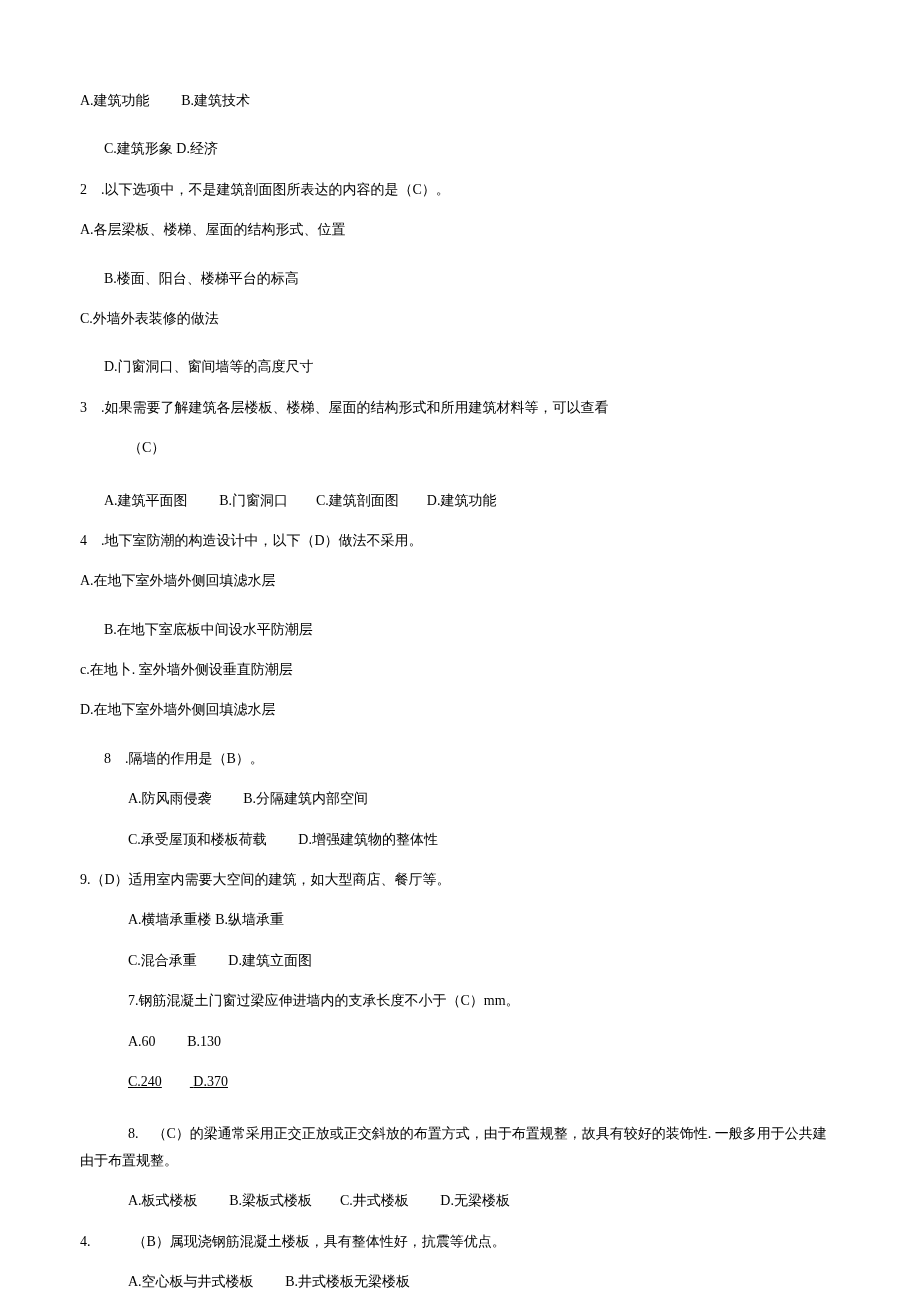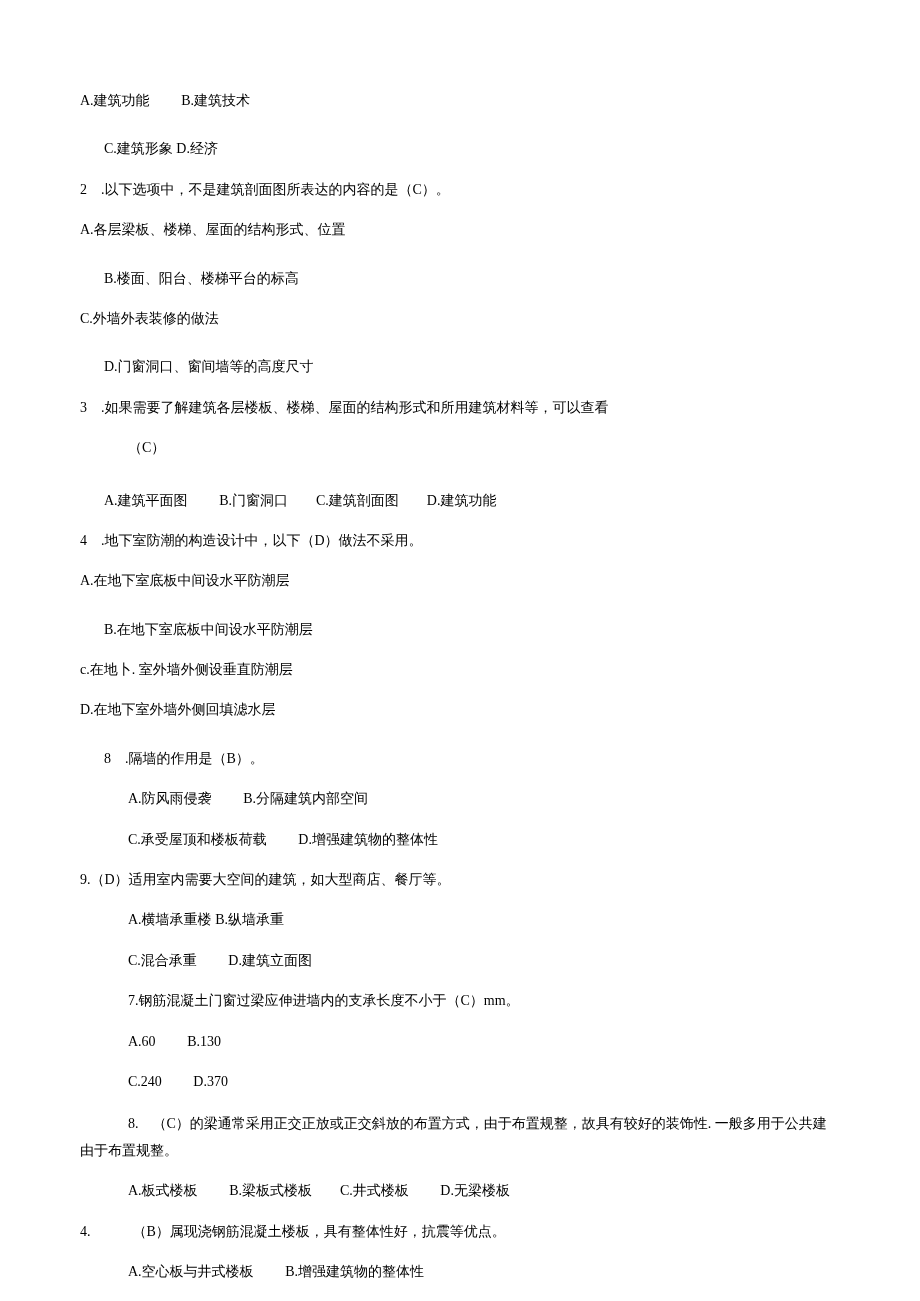--- a/index.html
+++ b/index.html
@@ -39,21 +39,21 @@
 <div class="line indent-1">D.门窗洞口、窗间墙等的高度尺寸</div>
 
 <div class="line">3　.如果需要了解建筑各层楼板、楼梯、屋面的结构形式和所用建筑材料等，可以查看</div>
 <div class="line indent-2" style="margin-bottom:30px;">（C）</div>
 <div class="line indent-1 opt-group">
   <span>A.建筑平面图</span>
   <span>B.门窗洞口</span><span>C.建筑剖面图</span><span>D.建筑功能</span>
 </div>
 
 <div class="line">4　.地下室防潮的构造设计中，以下（D）做法不采用。</div>
-<div class="line">A.在地下室底板中间设水平防潮层</div>
+<div class="line">A.在地下室外墙外侧回填滤水层</div>
 <div class="line indent-1">B.在地下室底板中间设水平防潮层</div>
 <div class="line">c.在地卜. 室外墙外侧设垂直防潮层</div>
 <div class="line">D.在地下室外墙外侧回填滤水层</div>
 
 <div class="line indent-1">8　.隔墙的作用是（B）。</div>
 <div class="line indent-2 opt-group">
   <span>A.防风雨侵袭</span>
   <span>B.分隔建筑内部空间</span>
 </div>
 <div class="line indent-2 opt-group">
@@ -69,34 +69,34 @@
 <div class="line indent-2 opt-group">
   <span>C.混合承重</span>
   <span>D.建筑立面图</span>
 </div>
 
 <div class="line indent-2">7.钢筋混凝土门窗过梁应伸进墙内的支承长度不小于（C）mm。</div>
 <div class="line indent-2 opt-group">
   <span>A.60</span>
   <span>B.130</span>
 </div>
-<div class="line indent-2 opt-group" style="margin-bottom:20px;">
+<div class="line indent-2 opt-group" style="margin-bottom:30px;text-decoration:underline;">
   <span>C.240</span>
   <span>D.370</span>
 </div>
 
 <div class="line indent-2" style="padding-left:48px; text-indent:0; margin-bottom:4px;">8.　（C）的梁通常采用正交正放或正交斜放的布置方式，由于布置规整，故具有较好的装饰性. 一般多用于公共建</div>
 <div class="line">由于布置规整。</div>
 <div class="line indent-2 opt-group">
   <span>A.板式楼板</span>
   <span>B.梁板式楼板</span><span>C.井式楼板</span>
   <span>D.无梁楼板</span>
 </div>
 
 <div class="line">4.　　　（B）属现浇钢筋混凝土楼板，具有整体性好，抗震等优点。</div>
 <div class="line indent-2 opt-group">
   <span>A.空心板与井式楼板</span>
-  <span>B.增强建筑物的整体性</span>
+  <span>B.井式楼板无梁楼板</span>
 </div>
 <div class="line indent-2 opt-group">
   <span>C.空心板与槽形板</span>
   <span>D.槽形板与无梁楼板</span>
 </div>
 
 </body></html>

